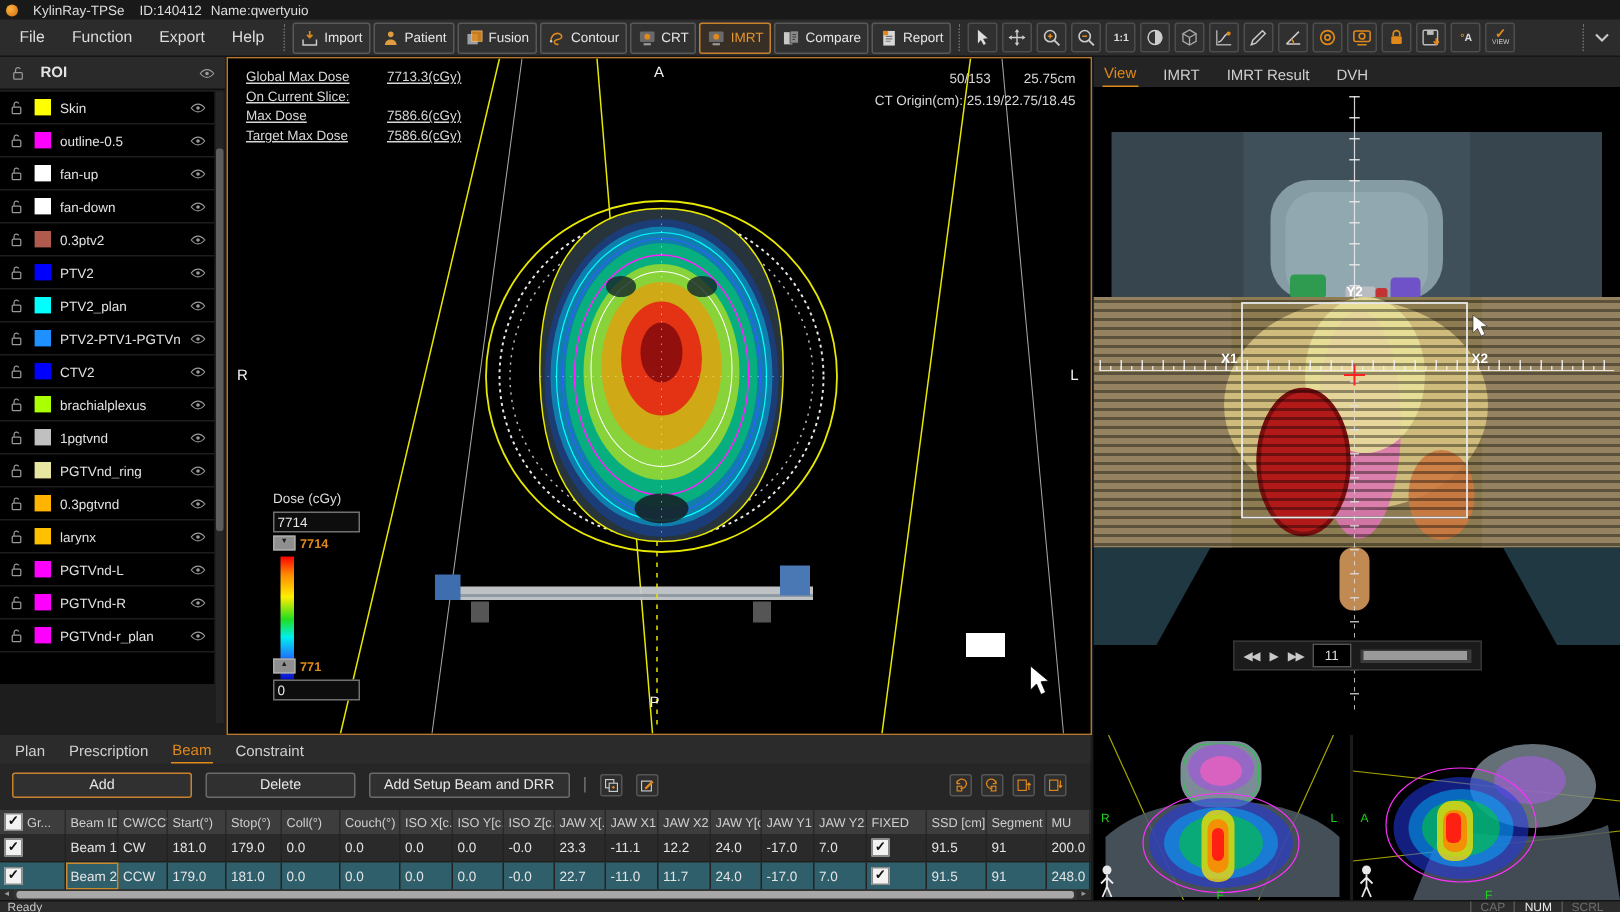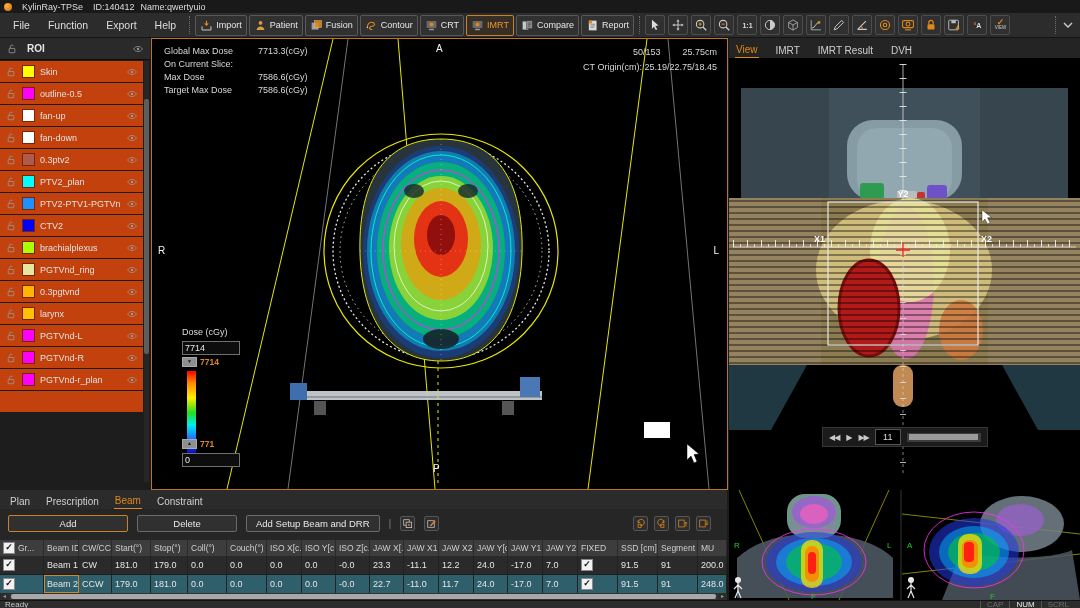--- a/index.html
+++ b/index.html
@@ -27,34 +27,34 @@
   .viewchk b{color:#e0891a;font-size:9px;}
   .viewchk i{font-style:normal;color:#ccc;font-size:4.5px;letter-spacing:0;}
   .mb-right{margin-left:auto;display:flex;align-items:center;}
   .chev{width:16px;height:16px;display:flex;}
   
   .roi-panel{position:absolute;left:0;top:38px;width:150px;height:452px;background:#1d1d1d;}
   .roi-header{position:absolute;left:0;top:0;width:100%;height:22px;display:flex;align-items:center;
     background:#2a2a2a;border-bottom:1px solid #0e0e0e;padding:0 6px;box-sizing:border-box;gap:9px;}
   .roi-title{font-size:10px;color:#e4e4e4;font-weight:bold;flex:1;}
   .roi-list{position:absolute;left:0;top:23px;width:143px;height:421px;overflow:hidden;}
-  .roi-row{height:21px;margin-bottom:1px;background:#c2410c;display:flex;align-items:center;
+  .roi-row{height:21px;margin-bottom:1px;background:#000000;display:flex;align-items:center;
     padding:0 5px;gap:6px;box-sizing:border-box;justify-content:flex-end;}
   .roi-lock,.roi-eye{width:12px;height:12px;flex:none;display:flex;}
   .roi-eye{margin-left:auto;}
   .roi-sw{width:11px;height:11px;flex:none;outline:1px solid rgba(0,0,0,.4);}
   .roi-name{font-size:9px;color:#e2e2e2;white-space:nowrap;overflow:hidden;}
   .roi-scroll{position:absolute;right:1px;top:23px;width:5px;height:421px;background:#262626;}
   .roi-thumb{position:absolute;left:0;top:38px;width:5px;height:255px;background:#5d5d5d;border-radius:2px;}
   
   .axial{position:absolute;left:151px;top:38px;width:577px;height:452px;background:#000;
     border:1px solid #b8762b;box-sizing:border-box;}
   .scene{position:absolute;left:0;top:0;}
   .doseinfo{position:absolute;left:12px;top:6px;font-size:9px;color:#d8d8d8;line-height:13px;}
-  .doseinfo .r{display:flex;}
+  .doseinfo .r{display:flex;text-decoration:underline;}
   .doseinfo .l{width:94px;}
   .sliceinfo{position:absolute;right:10px;top:6px;text-align:right;font-size:9px;color:#d8d8d8;line-height:15px;}
   .sliceinfo .gap{display:inline-block;width:22px;}
   .orient{position:absolute;font-size:10px;color:#f2f2f2;}
   .cbar{position:absolute;left:6px;top:288px;width:75px;margin-left:24px;}
   .cbar-title{font-size:9px;color:#ddd;}
   .cbar-input{position:absolute;left:0;width:52px;height:12px;background:#0d0d0d;border:1px solid #707070;
     color:#e8e8e8;font-size:9px;padding:0 2px;font-family:"Liberation Sans",sans-serif;}
   .cbar-bar{position:absolute;left:5px;top:44px;width:9px;height:84px;
     background:linear-gradient(to bottom,#ff0000,#ff8800 14%,#ffee00 32%,#22dd22 50%,#00eeee 64%,#2266ff 82%,#0000bb);}
@@ -451,20 +451,36 @@
             </svg>
           </span>
         </div>
         <div class="roi-row">
           <span class="roi-lock">
             <svg width="100%" height="100%" viewBox="0 0 16 16" fill="none" xmlns="http://www.w3.org/2000/svg">
               <rect x="4.2" y="7.2" width="7.6" height="5.8" rx=".8" stroke="#999" stroke-width="1.1"></rect>
               <path d="M5.8 7V5a2.2 2.2 0 014.2-.9" stroke="#999" stroke-width="1.1"></path>
             </svg>
           </span>
+          <span class="roi-sw" style="background: rgb(0, 0, 255);"></span>
+          <span class="roi-name">PTV2</span>
+          <span class="roi-eye">
+            <svg width="100%" height="100%" viewBox="0 0 16 16" fill="none" xmlns="http://www.w3.org/2000/svg">
+              <path d="M2 8c1.8-2.3 3.8-3.4 6-3.4S12.2 5.7 14 8c-1.8 2.3-3.8 3.4-6 3.4S3.8 10.3 2 8z" stroke="#999"></path>
+              <circle cx="8" cy="8" r="1.6" fill="#999"></circle>
+            </svg>
+          </span>
+        </div>
+        <div class="roi-row">
+          <span class="roi-lock">
+            <svg width="100%" height="100%" viewBox="0 0 16 16" fill="none" xmlns="http://www.w3.org/2000/svg">
+              <rect x="4.2" y="7.2" width="7.6" height="5.8" rx=".8" stroke="#999" stroke-width="1.1"></rect>
+              <path d="M5.8 7V5a2.2 2.2 0 014.2-.9" stroke="#999" stroke-width="1.1"></path>
+            </svg>
+          </span>
           <span class="roi-sw" style="background: rgb(0, 255, 255);"></span>
           <span class="roi-name">PTV2_plan</span>
           <span class="roi-eye">
             <svg width="100%" height="100%" viewBox="0 0 16 16" fill="none" xmlns="http://www.w3.org/2000/svg">
               <path d="M2 8c1.8-2.3 3.8-3.4 6-3.4S12.2 5.7 14 8c-1.8 2.3-3.8 3.4-6 3.4S3.8 10.3 2 8z" stroke="#999"></path>
               <circle cx="8" cy="8" r="1.6" fill="#999"></circle>
             </svg>
           </span>
         </div>
         <div class="roi-row">
@@ -501,20 +517,36 @@
         </div>
         <div class="roi-row">
           <span class="roi-lock">
             <svg width="100%" height="100%" viewBox="0 0 16 16" fill="none" xmlns="http://www.w3.org/2000/svg">
               <rect x="4.2" y="7.2" width="7.6" height="5.8" rx=".8" stroke="#999" stroke-width="1.1"></rect>
               <path d="M5.8 7V5a2.2 2.2 0 014.2-.9" stroke="#999" stroke-width="1.1"></path>
             </svg>
           </span>
           <span class="roi-sw" style="background: rgb(170, 255, 0);"></span>
           <span class="roi-name">brachialplexus</span>
+          <span class="roi-eye">
+            <svg width="100%" height="100%" viewBox="0 0 16 16" fill="none" xmlns="http://www.w3.org/2000/svg">
+              <path d="M2 8c1.8-2.3 3.8-3.4 6-3.4S12.2 5.7 14 8c-1.8 2.3-3.8 3.4-6 3.4S3.8 10.3 2 8z" stroke="#999"></path>
+              <circle cx="8" cy="8" r="1.6" fill="#999"></circle>
+            </svg>
+          </span>
+        </div>
+        <div class="roi-row">
+          <span class="roi-lock">
+            <svg width="100%" height="100%" viewBox="0 0 16 16" fill="none" xmlns="http://www.w3.org/2000/svg">
+              <rect x="4.2" y="7.2" width="7.6" height="5.8" rx=".8" stroke="#999" stroke-width="1.1"></rect>
+              <path d="M5.8 7V5a2.2 2.2 0 014.2-.9" stroke="#999" stroke-width="1.1"></path>
+            </svg>
+          </span>
+          <span class="roi-sw" style="background: rgb(192, 192, 192);"></span>
+          <span class="roi-name">1pgtvnd</span>
           <span class="roi-eye">
             <svg width="100%" height="100%" viewBox="0 0 16 16" fill="none" xmlns="http://www.w3.org/2000/svg">
               <path d="M2 8c1.8-2.3 3.8-3.4 6-3.4S12.2 5.7 14 8c-1.8 2.3-3.8 3.4-6 3.4S3.8 10.3 2 8z" stroke="#999"></path>
               <circle cx="8" cy="8" r="1.6" fill="#999"></circle>
             </svg>
           </span>
         </div>
         <div class="roi-row">
           <span class="roi-lock">
             <svg width="100%" height="100%" viewBox="0 0 16 16" fill="none" xmlns="http://www.w3.org/2000/svg">

